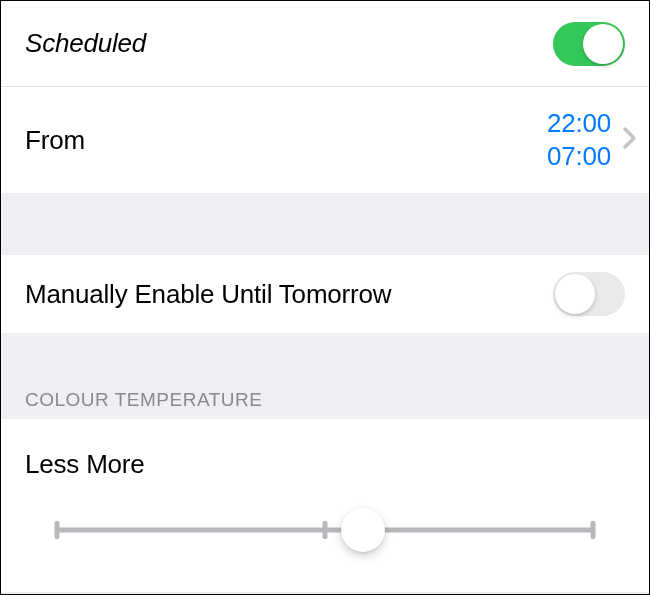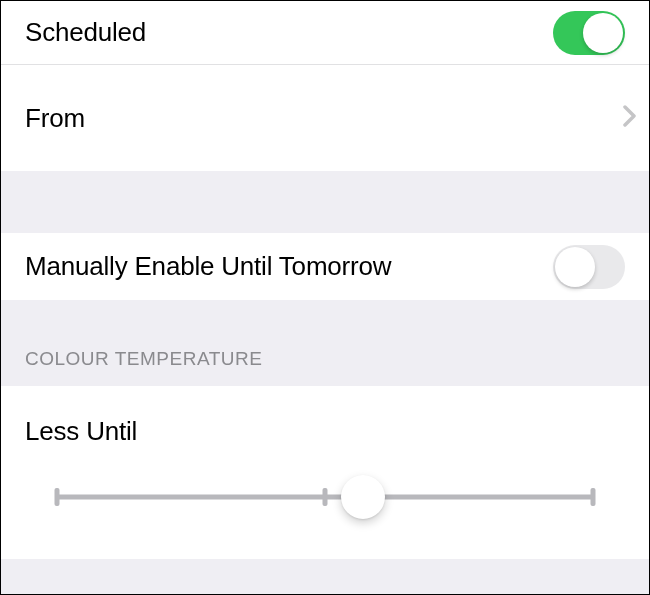--- a/index.html
+++ b/index.html
@@ -15,22 +15,23 @@
       border: 1px solid #000;
       overflow: hidden;
     }
     .cell {
       background: #fff;
       display: flex;
       align-items: center;
       padding: 0 24px;
     }
     .scheduled-row {
-      height: 64px;
+      height: 86px;
       border-bottom: 1px solid #e1e1e3;
+      font-style: italic;
     }
     .label {
       font-size: 26px;
       color: #000;
       letter-spacing: -0.2px;
     }
     .spacer {
       flex: 1;
     }
     .toggle {
@@ -84,28 +85,28 @@
       letter-spacing: -0.2px;
     }
     .chevron {
       color: #c5c5c7;
     }
     .gap {
       height: 62px;
       background: #efeef3;
     }
     .manual-row {
-      height: 67px;
+      height: 78px;
     }
     .section-header {
       background: #efeef3;
       padding: 48px 24px 0 24px;
       height: 86px;
       display: flex;
-      align-items: flex-start;
+      align-items: center;
     }
     .section-title {
       font-size: 19px;
       color: #8a8a8e;
       letter-spacing: 0.5px;
     }
     .slider-row {
       background: #fff;
       padding: 30px 24px 40px 24px;
     }
@@ -168,20 +169,24 @@
   <div class="toggle toggle-on">
     <div class="toggle-knob"></div>
   </div>
 </div>
 
 <div class="cell schedule-times-row">
   <div class="times-labels">
     <span class="label">From</span>
   </div>
   <span class="spacer"></span>
+  <div class="times-values">
+    <span class="time-value">22:00</span>
+    <span class="time-value">07:00</span>
+  </div>
   <span class="chevron">
     <svg width="14" height="22" viewBox="0 0 14 22" fill="none">
       <path d="M2 2 L11 11 L2 20" stroke="#c5c5c7" stroke-width="3.5" stroke-linecap="round" stroke-linejoin="round"></path>
     </svg>
   </span>
 </div>
 
 <div class="gap"></div>
 
 <div class="cell manual-row">
@@ -191,21 +196,21 @@
     <div class="toggle-knob"></div>
   </div>
 </div>
 
 <div class="section-header">
   <span class="section-title">COLOUR TEMPERATURE</span>
 </div>
 
 <div class="slider-row">
   <div class="slider-labels">
-    <span class="label">Less Until</span>
+    <span class="label">Less More</span>
   </div>
   <div class="slider-container">
     <div class="slider-track"></div>
     <div class="slider-tick slider-tick-left"></div>
     <div class="slider-tick slider-tick-mid"></div>
     <div class="slider-tick slider-tick-right"></div>
     <div class="slider-thumb" style="left:57%"></div>
   </div>
 </div>
 

